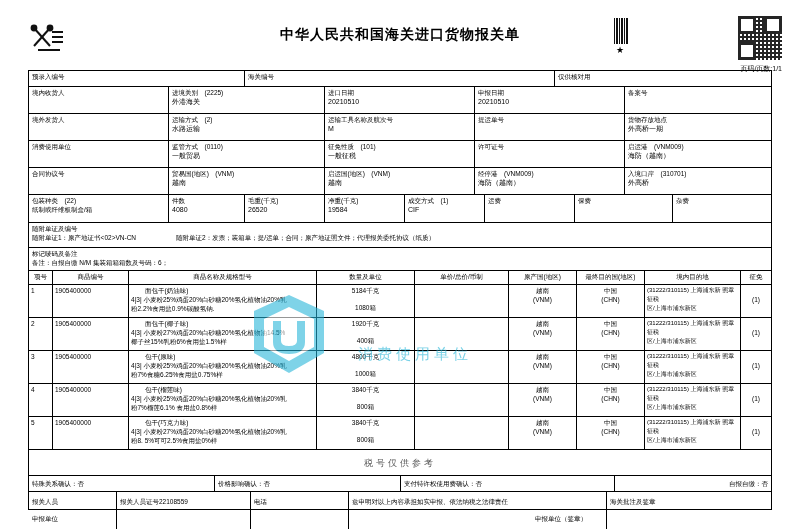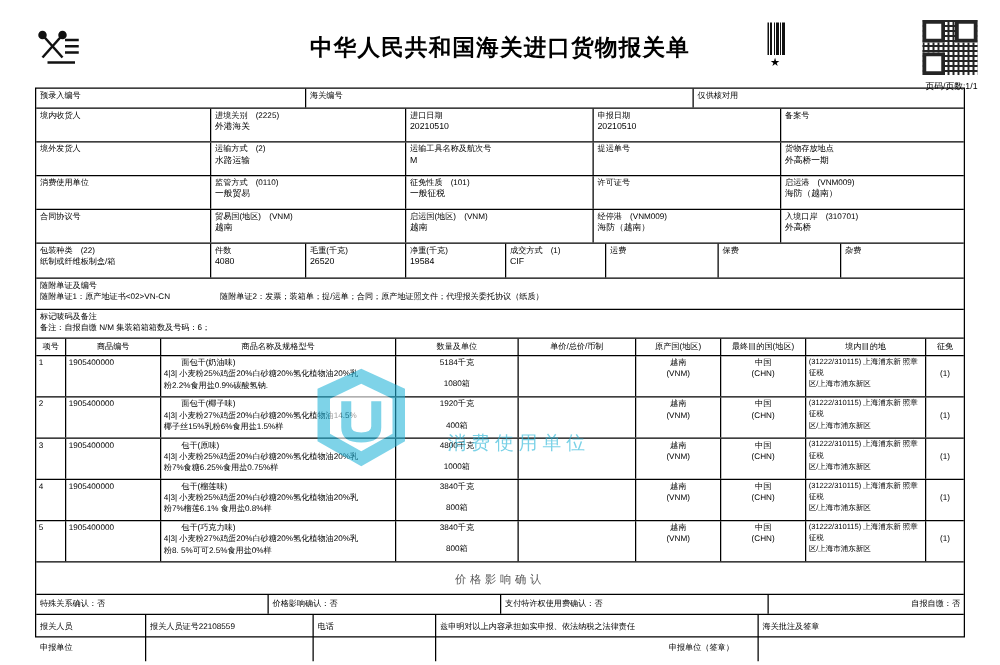--- a/index.html
+++ b/index.html
@@ -22,21 +22,21 @@
   }
   .logo{
     position:absolute;left:30px;top:22px;width:36px;height:34px;
   }
   .logo svg{display:block;}
   .doc-title{
     position:absolute;left:200px;top:26px;width:400px;
     text-align:center;
     font-family:"DejaVu Serif","Liberation Serif",serif;
     font-weight:bold;
-    font-size:18px;
+    font-size:14px;
     letter-spacing:1px;
     color:#000;
   }
   .barcode{
     position:absolute;left:614px;top:18px;width:14px;height:26px;
     background:
       repeating-linear-gradient(90deg,#111 0 1px,#fff 1px 2px,#111 2px 4px,#fff 4px 5px);
   }
   .star{
     position:absolute;left:616px;top:45px;font-size:9px;color:#000;
@@ -520,21 +520,21 @@
             <div class="l2" style="font-size:6px">区/上海市浦东新区</div>
           </div>
           <div class="td " style="width: 30px;">
             <div class="l1 c" style="margin-top:9px">(1)</div>
           </div>
         </div>
       </div>
 
     <div class="row" style="height:26px;position:relative">
       <div class="cell" style="width:742px;border-right:none;position:relative">
-        <div class="taxnote" style="top:7px">价格影响确认</div>
+        <div class="taxnote" style="top:7px">税号仅供参考</div>
       </div>
     </div>
 
     <div class="row" style="height:16px">
       <div class="cell" style="width:186px">
         <div class="lbl" style="line-height:13px"><span>特殊关系确认：</span><span>否</span></div>
       </div>
       <div class="cell" style="width:186px">
         <div class="lbl" style="line-height:13px"><span>价格影响确认：</span><span>否</span></div>
       </div>

